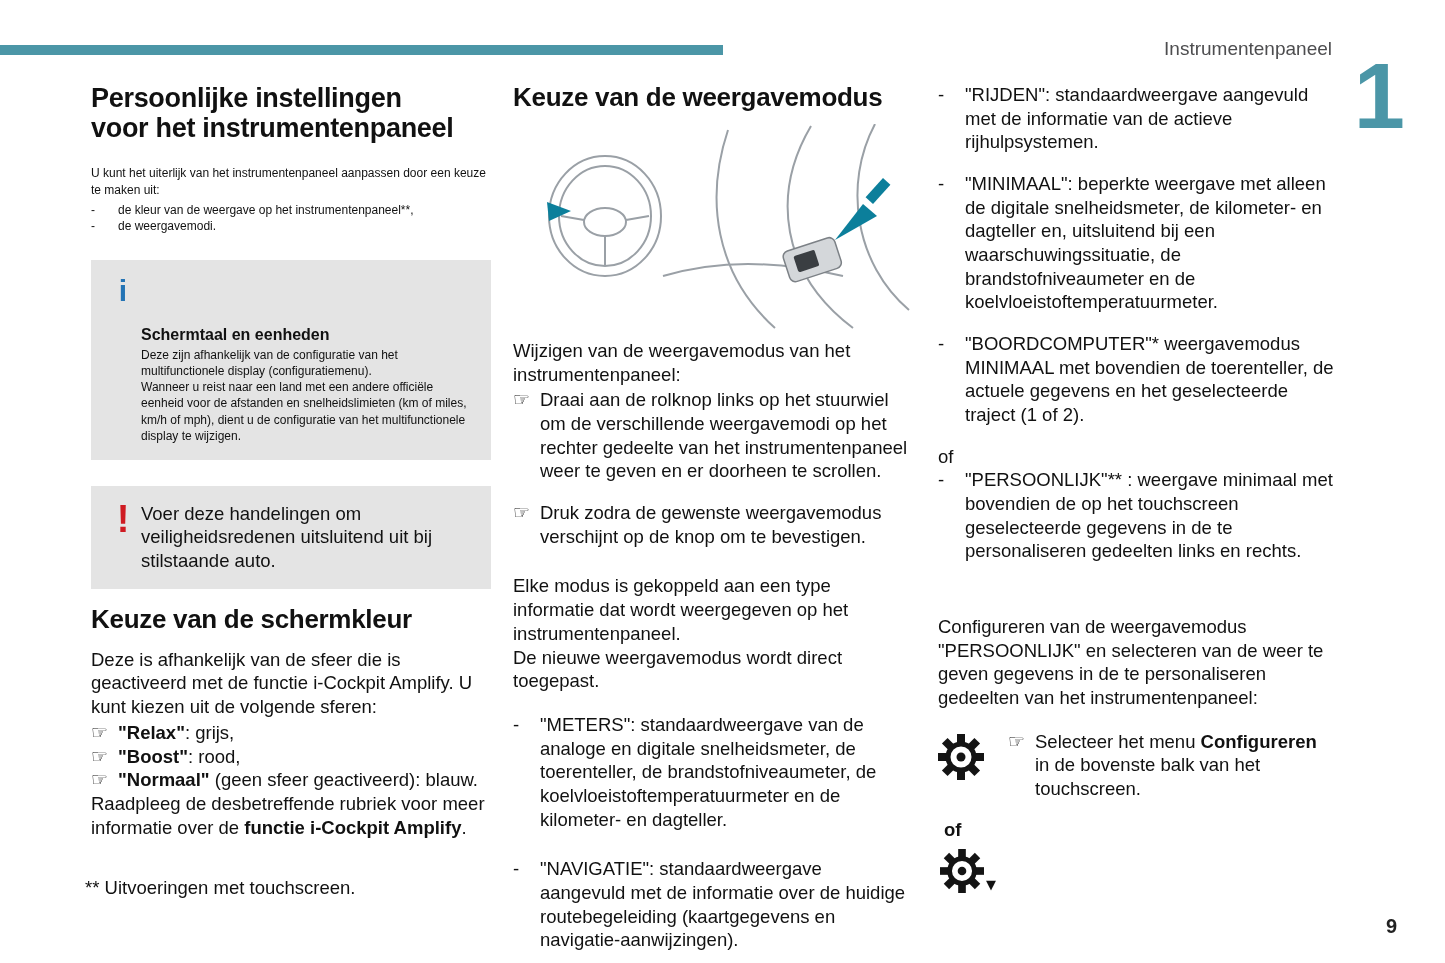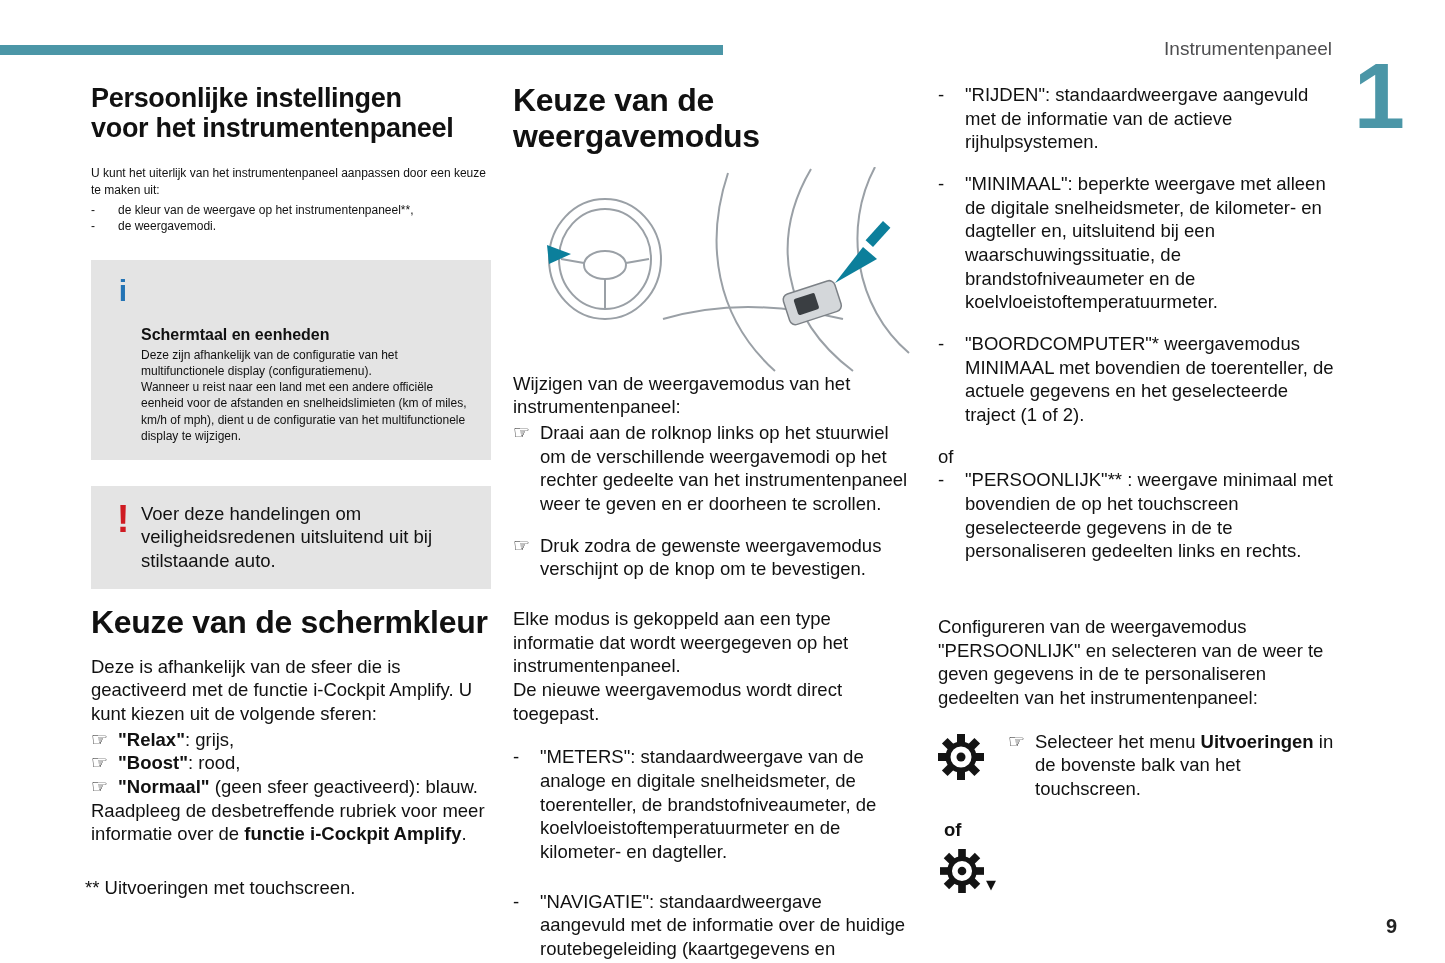--- a/index.html
+++ b/index.html
@@ -11,32 +11,32 @@
   .header-title { position:absolute; top:38px; right:113px; font-size:19px; color:#4d4d4f; }
   .chapter-tab { position:absolute; top:50px; right:40px; font-size:92px; font-weight:bold; color:#4b96a7; line-height:1; }
   .page-number { position:absolute; right:48px; top:915px; font-size:20px; font-weight:bold; color:#222; }
 
   .col { position:absolute; top:83px; }
   .col1 { left:91px; width:400px; }
   .col2 { left:513px; width:398px; }
   .col3 { left:938px; width:398px; }
 
   .h1 { font-size:27px; line-height:1.12; font-weight:bold; white-space:pre-line; letter-spacing:-0.3px; }
-  .h2 { font-size:32px; line-height:1.12; font-weight:bold; letter-spacing:-0.3px; }
+  .h2 { font-size:26px; line-height:1.12; font-weight:bold; letter-spacing:-0.3px; }
   .body { font-size:18.5px; line-height:1.28; color:#111; }
   .small { font-size:12px; line-height:1.34; }
   .prelines { white-space:pre-line; }
   .b { font-weight:bold; }
 
   .li { display:flex; align-items:flex-start; }
   .bullet { flex:0 0 27px; width:27px; }
   .hand-g { font-family:"DejaVu Sans", sans-serif; font-size:19px; line-height:1.2; }
   .li-text { flex:1; }
   .mt2{margin-top:2px;} .mt4{margin-top:4px;} .mt6{margin-top:18px;} .mt8{margin-top:8px;}
-  .mt10{} .mt14{margin-top:14px;} .mt16{margin-top:16px;} .mt18{margin-top:18px;}
+  .mt10{margin-top:10px;} .mt14{margin-top:14px;} .mt16{margin-top:16px;} .mt18{margin-top:18px;}
   .mt20{margin-top:20px;} .mt22{margin-top:22px;} .mt26{margin-top:26px;} .mt34{margin-top:52px;}
 
   .box { background:#e4e4e4; display:flex; padding:16px 16px 16px 14px; }
   .box-icon { flex:0 0 36px; width:36px; text-align:center; }
   .info-i { color:#2474b5; font-weight:bold; font-size:30px; line-height:1; }
   .warn-x { color:#cf1b22; font-weight:bold; font-size:38px; line-height:0.9; }
   .box-title { font-size:16px; font-weight:bold; line-height:1.34; margin-bottom:2px;margin-top:48px; }
   .box-flex { flex:1; }
 
   .illustration { margin-top:12px; height:205px; }
@@ -209,21 +209,21 @@
             <rect x="19" y="0" width="8" height="11" transform="rotate(225 23 23)"></rect>
             <rect x="19" y="0" width="8" height="11" transform="rotate(270 23 23)"></rect>
             <rect x="19" y="0" width="8" height="11" transform="rotate(315 23 23)"></rect>
           </g>
           <circle cx="23" cy="23" r="13" fill="#ffffff" stroke="#141414" stroke-width="5"></circle>
           <circle cx="23" cy="23" r="4.5" fill="#141414"></circle>
         </svg>
       </div>
       <div class="li">
         <span class="bullet hand-g">☞</span>
-        <span class="li-text body"><span>Selecteer het menu </span><span class="b">Uitvoeringen</span><span> in de bovenste balk van het touchscreen.</span></span>
+        <span class="li-text body"><span>Selecteer het menu </span><span class="b">Configureren</span><span> in de bovenste balk van het touchscreen.</span></span>
       </div>
     </div>
 
     <div class="of-bold mt6">of</div>
 
     <div class="gear2-row mt8">
       <svg width="44" height="44" viewBox="0 0 46 46">
         <g fill="#141414">
           <rect x="19" y="0" width="8" height="11"></rect>
           <rect x="19" y="0" width="8" height="11" transform="rotate(45 23 23)"></rect>

